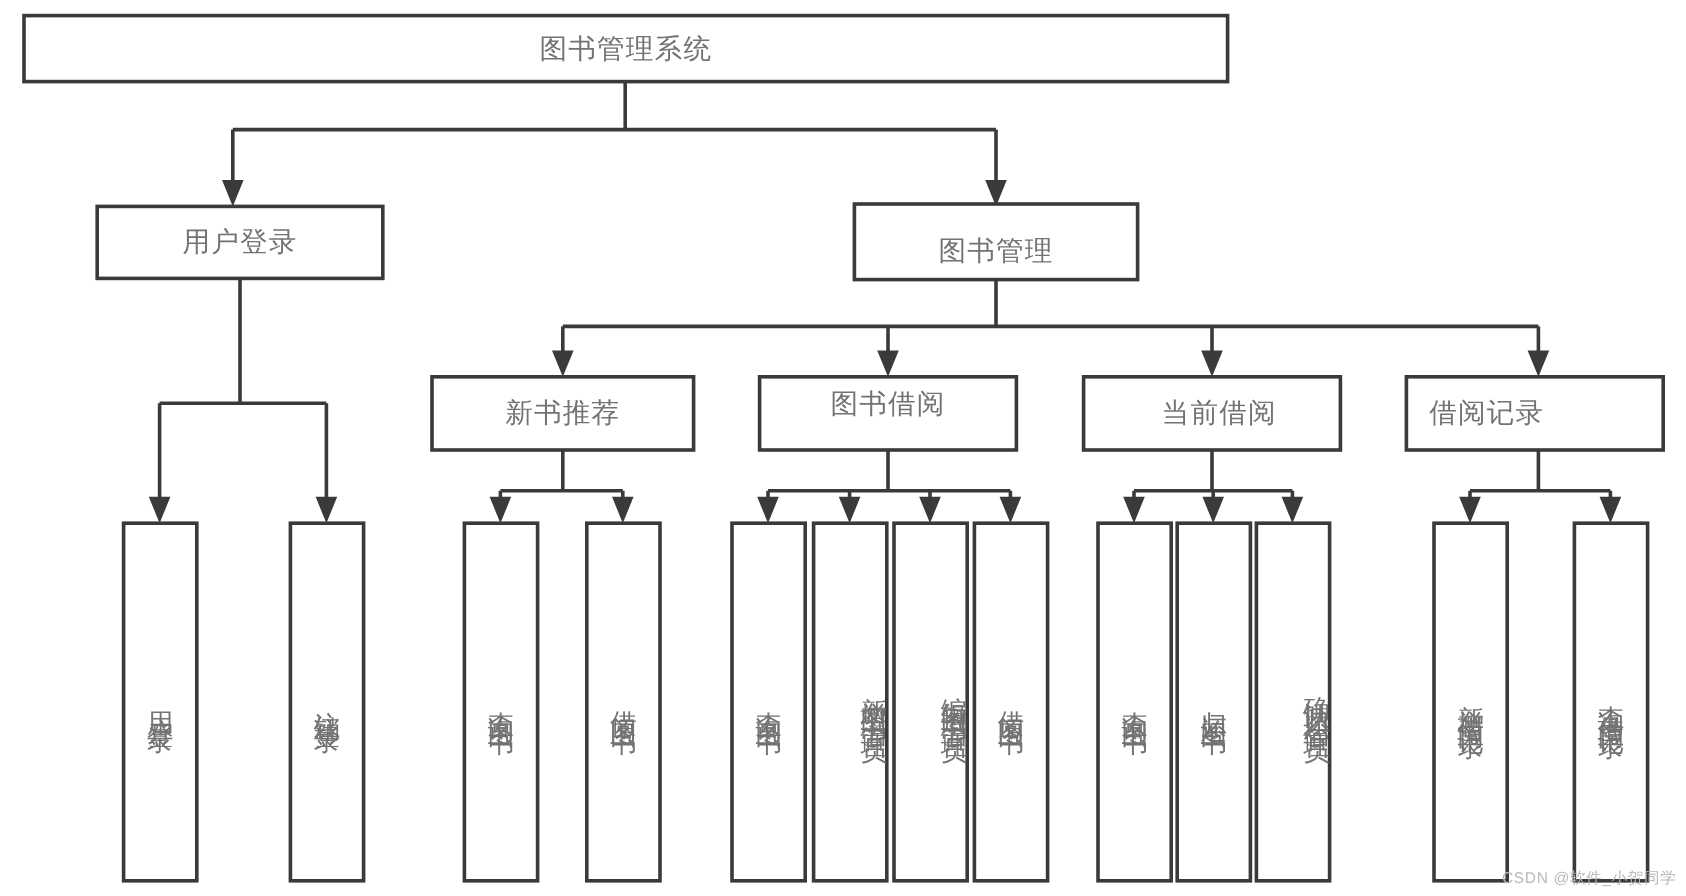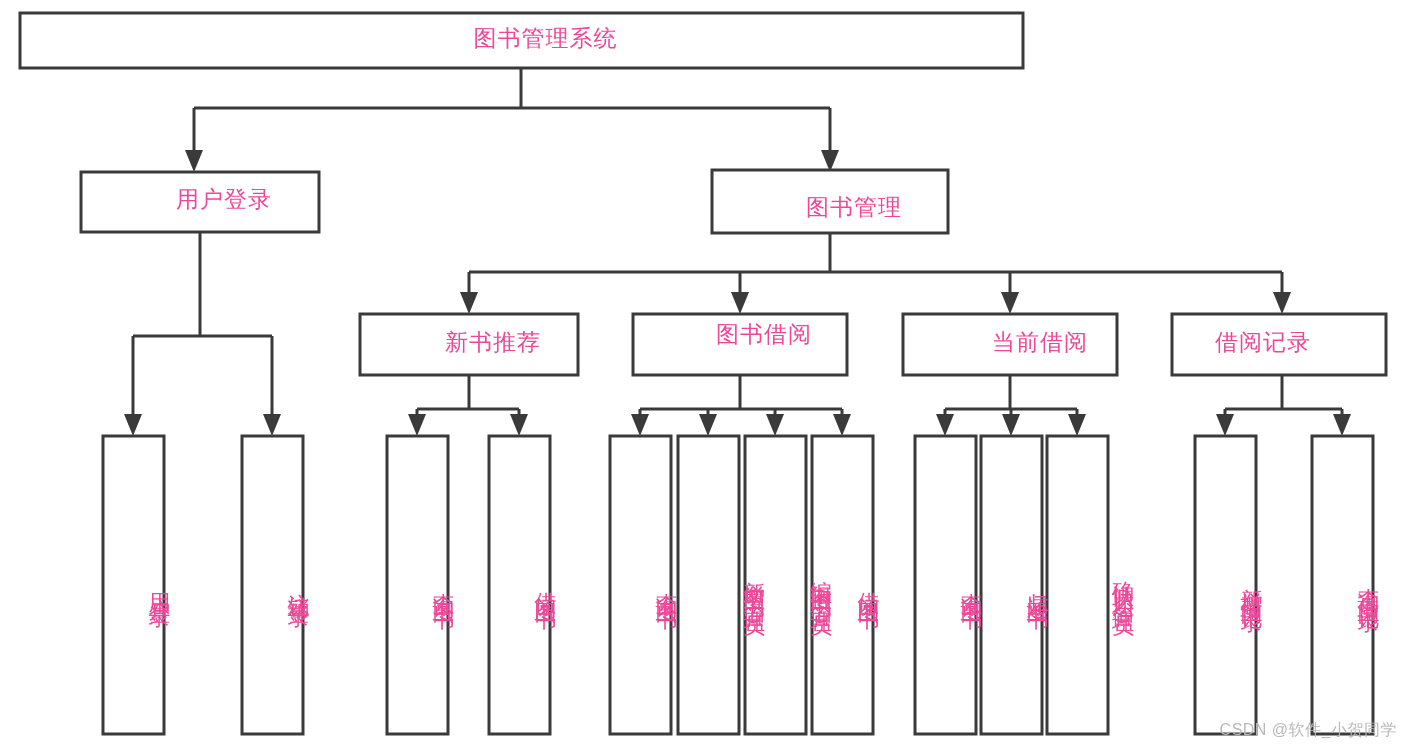--- a/index.html
+++ b/index.html
@@ -40,45 +40,44 @@
   }
   .arrow-head {
     fill: #3a3a3a;
     stroke: none;
   }
   .node-label {
     position: absolute;
     display: flex;
     align-items: center;
     justify-content: center;
-    color: #ec4899;
-    font-family: Liberation Mono, monospace;
+    color: #737373;
+    font-family: Liberation Serif, serif;
     pointer-events: none;
     box-sizing: border-box;
-    margin-left: 24px;
   }
   .node-label.horizontal {
     font-size: 23px;
     letter-spacing: 1px;
     line-height: 1.1;
   }
   .node-label.vertical {
     writing-mode: vertical-rl;
     text-orientation: upright;
     font-size: 22px;
     letter-spacing: 5px;
     line-height: 1.0;
     padding-top: 4px;
     padding-bottom: 4px;
   }
   .watermark {
     position: absolute;
     right: 8px;
     bottom: 6px;
-    font-size: 16px;
+    font-size: 13px;
     color: #b9b9b9;
     font-family: "Liberation Sans", "DejaVu Sans", sans-serif;
     letter-spacing: 0.5px;
     white-space: nowrap;
   }
 </style>
 </head>
 <body>
 
 <div id="diagram-root">

